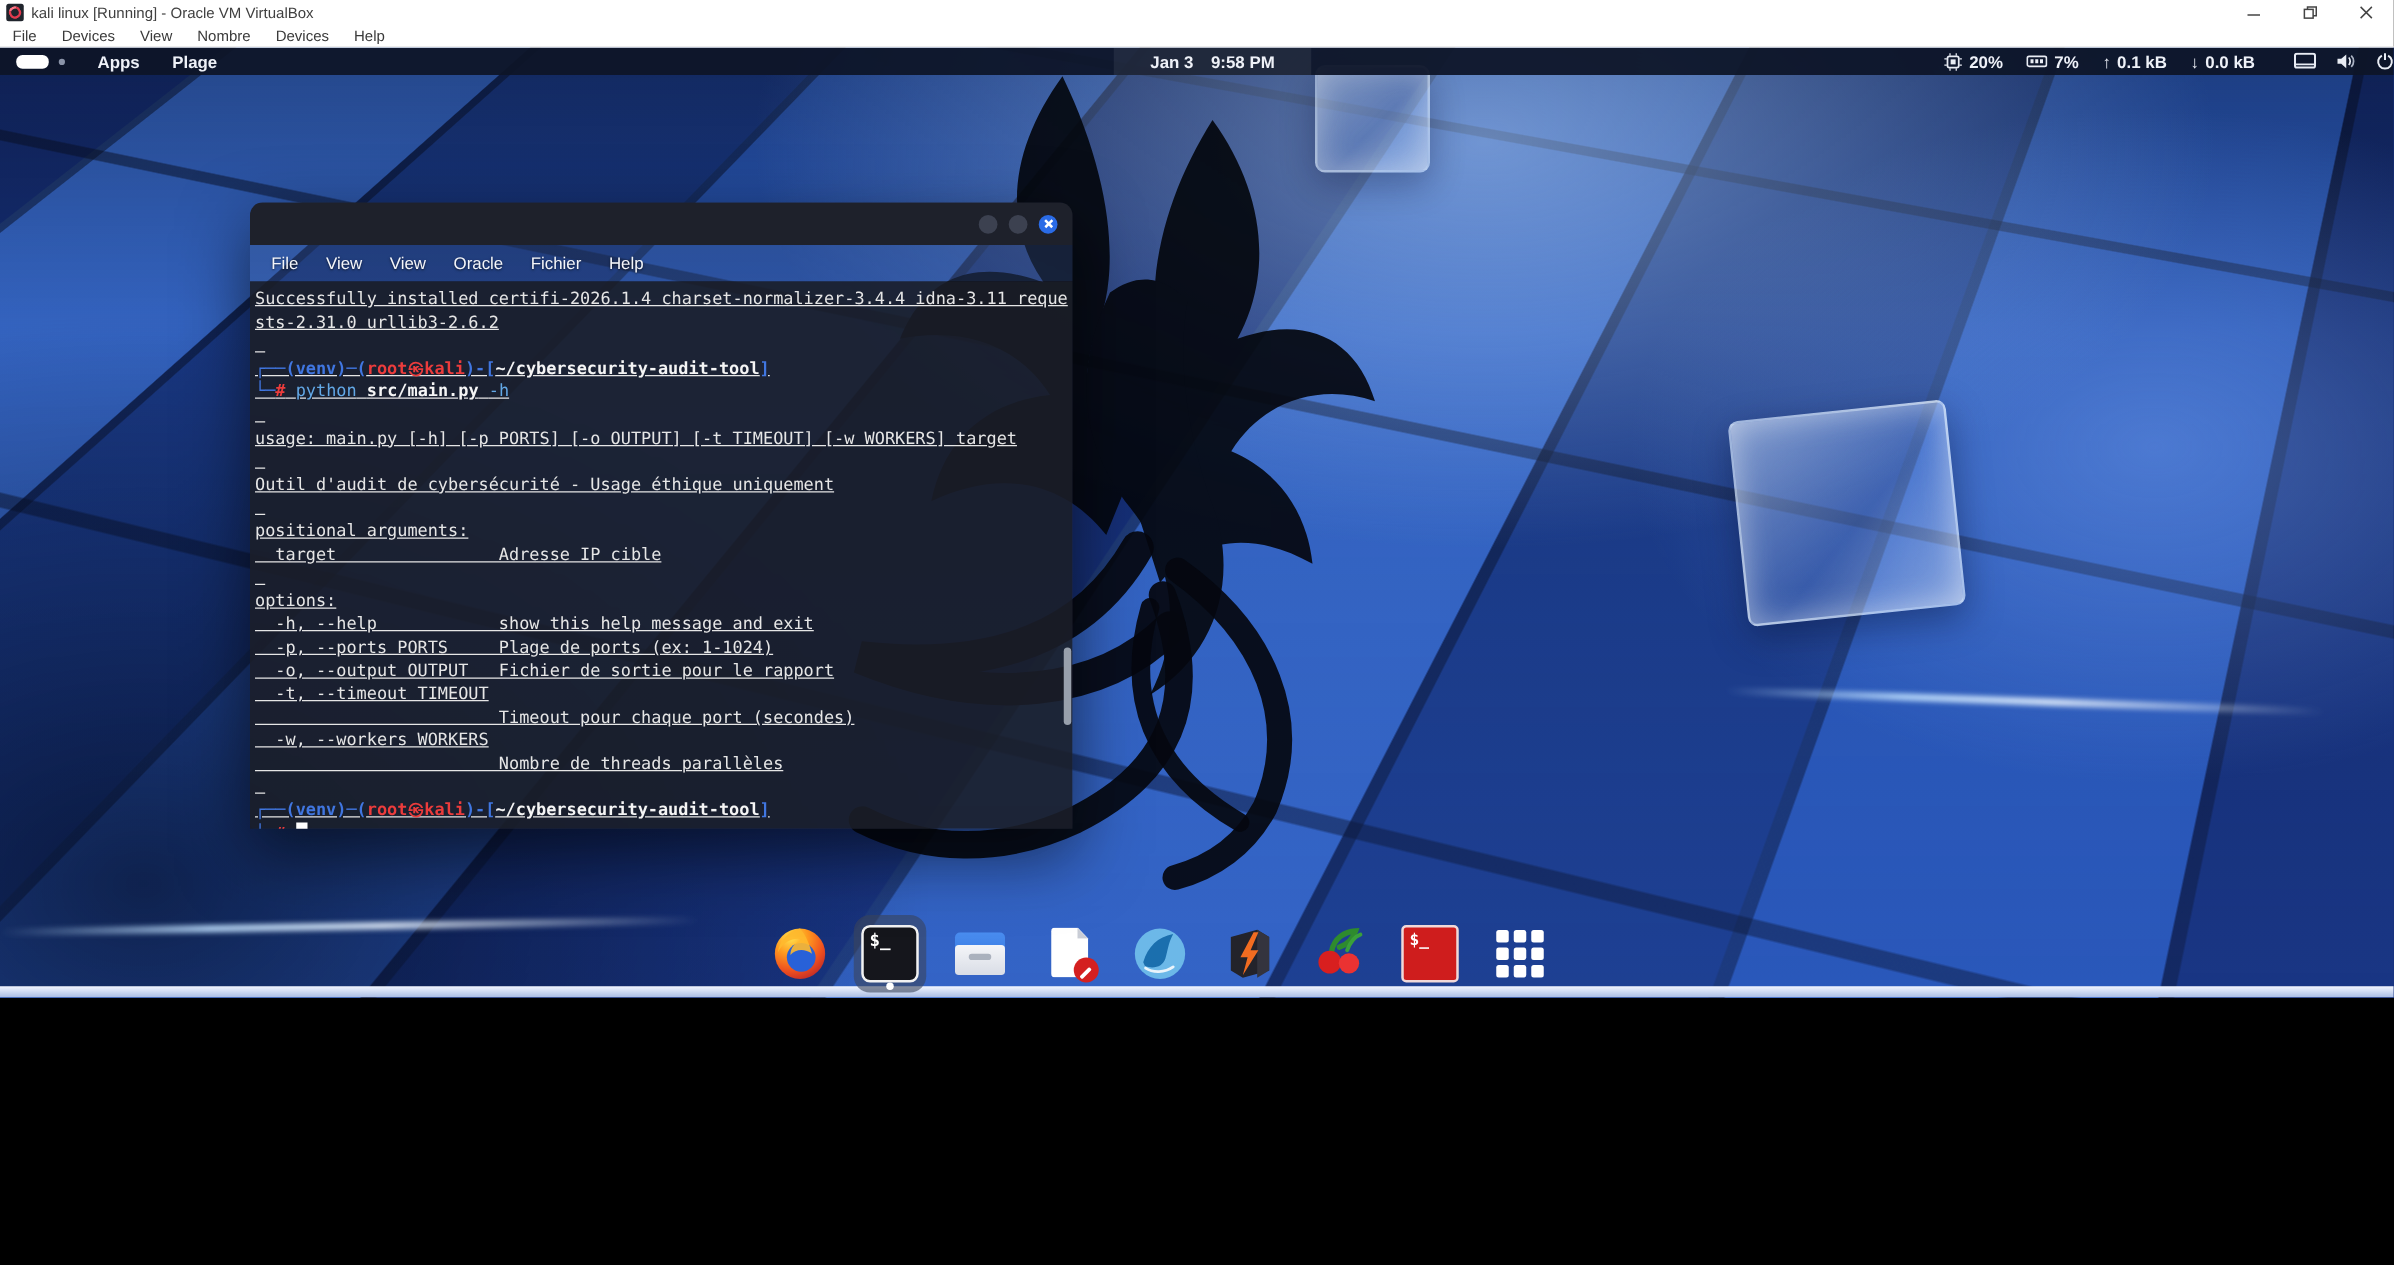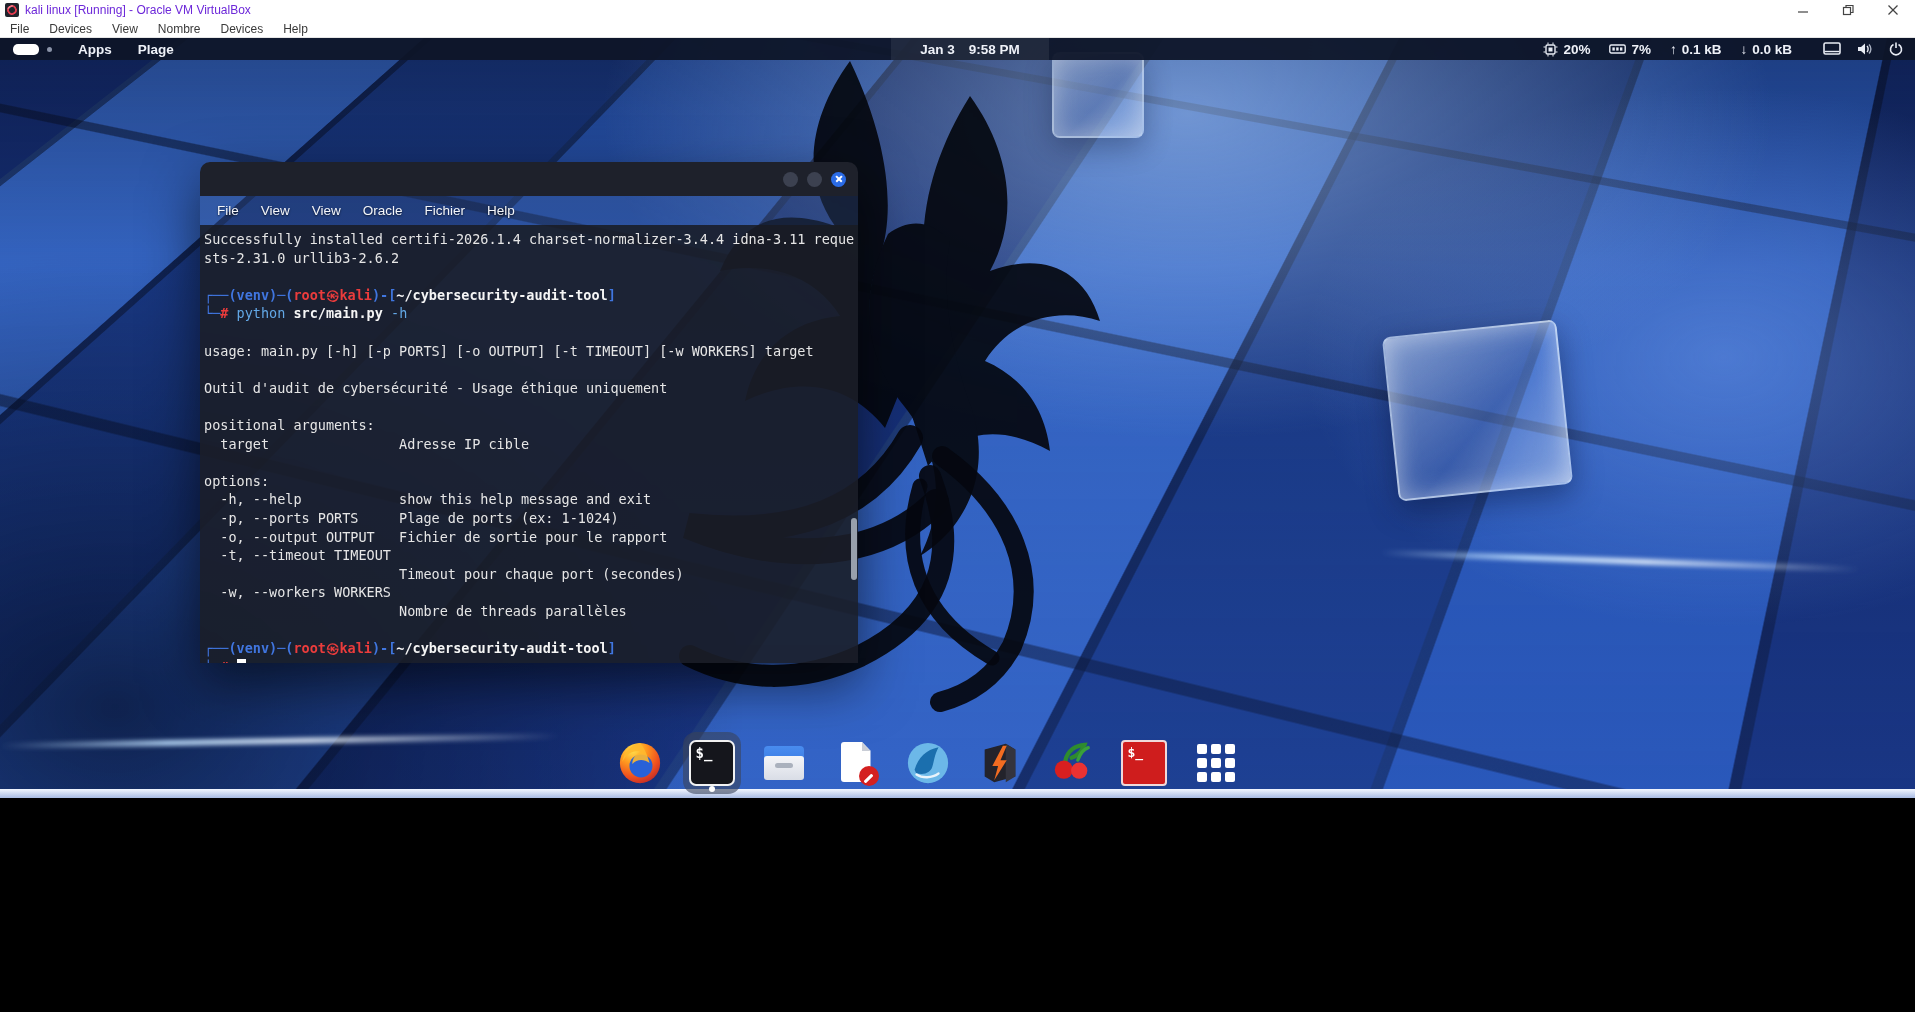--- a/index.html
+++ b/index.html
@@ -6,21 +6,21 @@
   html,body { width:1915px; height:1012px; overflow:hidden; background:#000;
               font-family:"Liberation Sans", sans-serif; }
 
   
   .vbox-titlebar { position:absolute; left:0; top:0; width:100%; height:20px;
     background:#ffffff; display:flex; align-items:center; z-index:50; }
   .vbox-icon { width:14px; height:14px; margin:0 6px 0 5px; border-radius:2px;
     background:#20242c; position:relative; flex:0 0 auto; }
   .vbox-icon::after { content:""; position:absolute; inset:2px; border-radius:50%;
     border:2.5px solid #e23a4e; border-top-color:#ff7585; transform:rotate(-30deg); }
-  .vbox-title { font-size:12px; color:#6d28d9; }
+  .vbox-title { font-size:12px; color:#404040; }
   .vbox-controls { margin-left:auto; display:flex; height:100%; }
   .vbox-ctl { width:45px; height:100%; display:flex; align-items:center; justify-content:center; }
   .vbox-ctl svg { stroke:#444; stroke-width:1.2; fill:none; }
   .vbox-menubar { position:absolute; left:0; top:20px; width:100%; height:18px;
     background:#fff; border-bottom:1px solid #e6e6e6; display:flex; align-items:center;
     z-index:50; }
   .vbox-menu-item { font-size:12px; color:#3a3a3a; padding:0 10px; }
 
   
   .vm-screen { position:absolute; left:0; top:38px; width:1915px; height:760px;
@@ -52,21 +52,21 @@
   .kali-panel { position:absolute; left:0; top:0; width:100%; height:22px;
     background:rgba(14,21,40,.94); display:flex; align-items:center; z-index:10;
     color:#eef1f8; font-size:13.5px; font-weight:600; }
   .ws-pill { width:26px; height:11px; border-radius:5px; background:#fff; margin-left:13px; }
   .ws-dot { width:5px; height:5px; border-radius:50%; background:#8a93a8; margin-left:8px; }
   .panel-item { margin-left:26px; }
   .panel-clock { position:absolute; left:891px; top:0; height:100%; width:158px;
     background:rgba(255,255,255,.07); display:flex; align-items:center; justify-content:center;
     gap:14px; font-weight:600; }
   .panel-tray { margin-left:auto; display:flex; align-items:center; gap:9px;
-    padding-right:12px; font-weight:600; }
+    font-weight:600; }
   .tray-group { display:flex; align-items:center; gap:5px; }
   .tray-group.wide { margin-left:10px; }
   .tray-ico svg { display:block; }
   .tray-right { display:flex; align-items:center; gap:16px; margin-left:22px; }
 
   
   .terminal { position:absolute; left:200px; top:124px; width:658px; height:501px;
     border-radius:10px 10px 4px 4px; z-index:6;
     box-shadow:0 20px 55px rgba(0,0,0,.6); }
   .term-titlebar { height:34px; background:#1e212b; border-radius:10px 10px 0 0;
@@ -79,21 +79,21 @@
   .term-btn.close::before, .term-btn.close::after { content:""; position:absolute;
     left:3.5px; top:6.6px; width:8px; height:1.8px; background:#fff; }
   .term-btn.close::before { transform:rotate(45deg); }
   .term-btn.close::after  { transform:rotate(-45deg); }
   .term-menubar { height:29px; background:rgba(60,85,140,.30); display:flex;
     align-items:center; padding-left:8px; gap:4px; }
   .term-menu-item { color:#f4f6fa; font-size:13.5px; padding:2px 9px;
     text-shadow:0 1px 2px rgba(0,0,0,.65); }
   .term-body { position:relative; height:438px; background:rgba(27,30,40,.90);
     font-family:"DejaVu Sans Mono", monospace; font-size:13.5px; line-height:18.6px;
-    color:#e6e6e6; padding:5px 0 0 4px; overflow:hidden; white-space:pre; }
+    color:#e6e6e6; padding:5px 0 0 4px; overflow:hidden; white-space:pre;text-decoration:underline; }
   .tline { height:18.6px; }
   .cursor { display:inline-block; width:9px; height:15px; background:#fff;
     vertical-align:-2px; }
   .term-scrollthumb { position:absolute; right:1px; top:356px; width:6px; height:62px;
     background:#98a0ac; border-radius:3px; }
 
   
   .dock { position:absolute; left:50%; transform:translateX(-50%) translateX(-30px);
     bottom:4px; display:flex; align-items:center; gap:14px; z-index:5; }
   .dock-cell { position:relative; width:58px; height:62px; display:flex;

